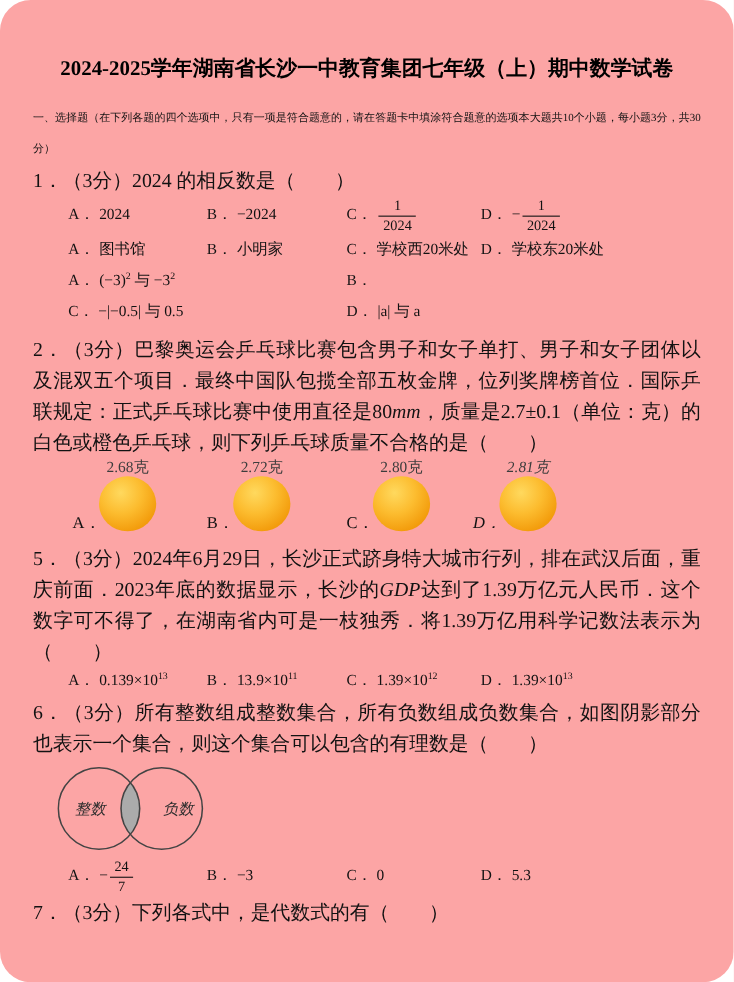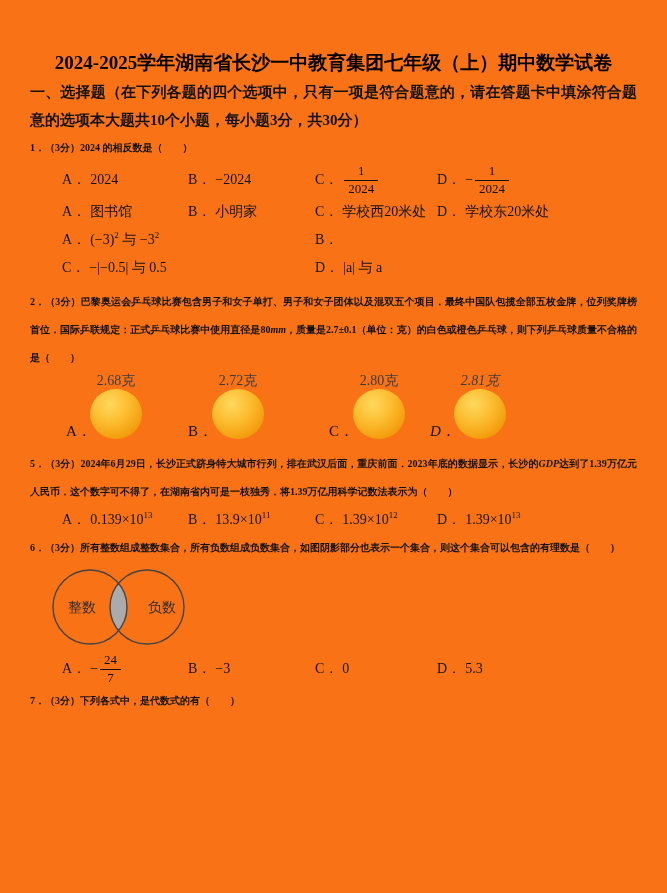--- a/index.html
+++ b/index.html
@@ -1,46 +1,46 @@
 <!DOCTYPE html>
 <html><head>
 <meta charset="utf-8">
 <style>
   * { margin:0; padding:0; box-sizing:border-box; }
   html,body { background:#ffffff; }
   .page {
     position:relative;
     width:667px; height:893px;
     margin:0 auto;
-    background:#f97316;
+    background:#fca5a5;
     font-family:"Liberation Serif","DejaVu Serif",serif;
     color:#121212;
     padding:0 30px;
     overflow:hidden;
+    border-radius:28px;
   }
   .title {
     margin-top:48px;
     text-align:center;
     font-size:19px;
     font-weight:bold;
     line-height:30px;
     color:#000;
   }
   .section-heading {
-    margin-top:0;
-    font-size:15px;
-    font-weight:bold;
+    margin-top:16px;
+    font-size:10px;
+    font-weight:normal;
     line-height:28px;
     text-align:justify;
   }
   .stem {
-    font-size:10px;
+    font-size:18px;
     line-height:28px;
     text-align:justify;
-    font-weight:bold;
   }
   .stem .it { font-style:italic; }
   sup { font-size:9px; vertical-align:super; line-height:0; }
   .opt-row {
     display:flex;
     padding-left:32px;
     font-size:14px;
     line-height:28px;
     align-items:center;
   }
@@ -59,34 +59,34 @@
     line-height:1.15;
     margin:1px 2px;
   }
   .frac .num { display:block; border-bottom:1px solid #121212; padding:0 4px 1px; }
   .frac .den { display:block; padding:1px 4px 0; }
   .tall { height:36px; }
 
   
   .balls-row { position:relative; height:74px; margin-top:0; }
   .ball-group { position:absolute; top:0; width:130px; height:74px; }
-  .bg-a { left:36px;font-family:Liberation Serif, serif; } .bg-b { left:158px; } .bg-c { left:299px; } .bg-d { left:400px;font-style:italic; }
+  .bg-a { left:36px;font-family:Liberation Serif, serif; } .bg-b { left:158px; } .bg-c { left:285px; } .bg-d { left:400px;font-style:italic; }
   .mass {
     position:absolute; top:0; left:0; width:100px;
     text-align:center; font-size:14px; color:#3c3c3c;
   }
   .ball {
     position:absolute; top:17px; left:24px;
     width:52px; height:50px; border-radius:50%;
     background:radial-gradient(circle at 38% 30%, #ffd95e 0%, #fcbc2f 40%, #f39d0d 74%, #ea8a02 100%);
   }
   .ball-letter { position:absolute; top:50px; left:0; font-size:15px; }
 
   
-  .venn-wrap { margin-left:22px; margin-top:2px; height:87px; }
+  .venn-wrap { margin-left:22px; margin-top:2px; height:87px;font-style:italic; }
   .venn-label { font-size:14px; fill:#2e2e2e; font-family:"Liberation Serif","DejaVu Serif",serif; }
 
   .mt2 { margin-top:2px; }
   .mt6 { margin-top:6px; }
   .mt4 { margin-top:4px; }
 </style>
 </head>
 <body>
 
 <div class="page">

